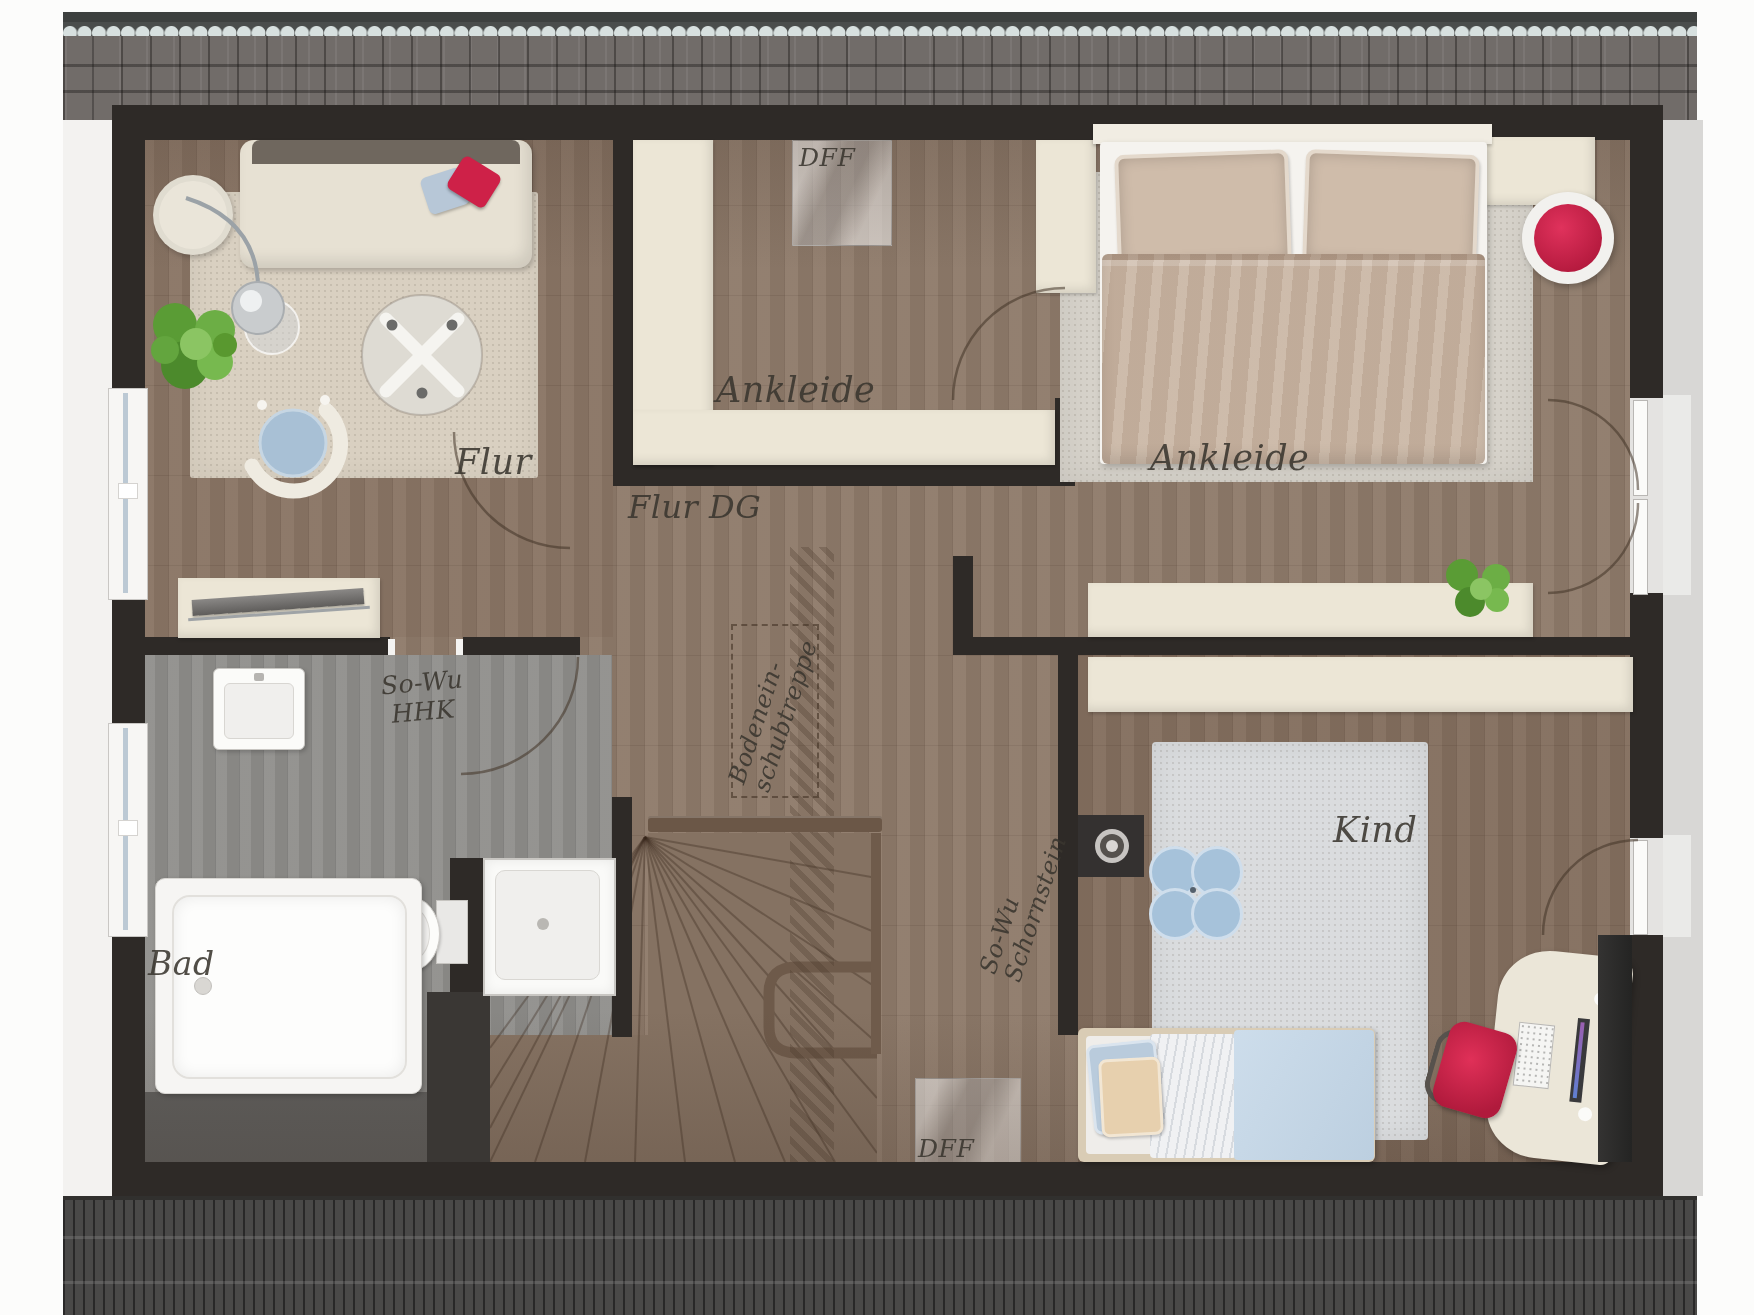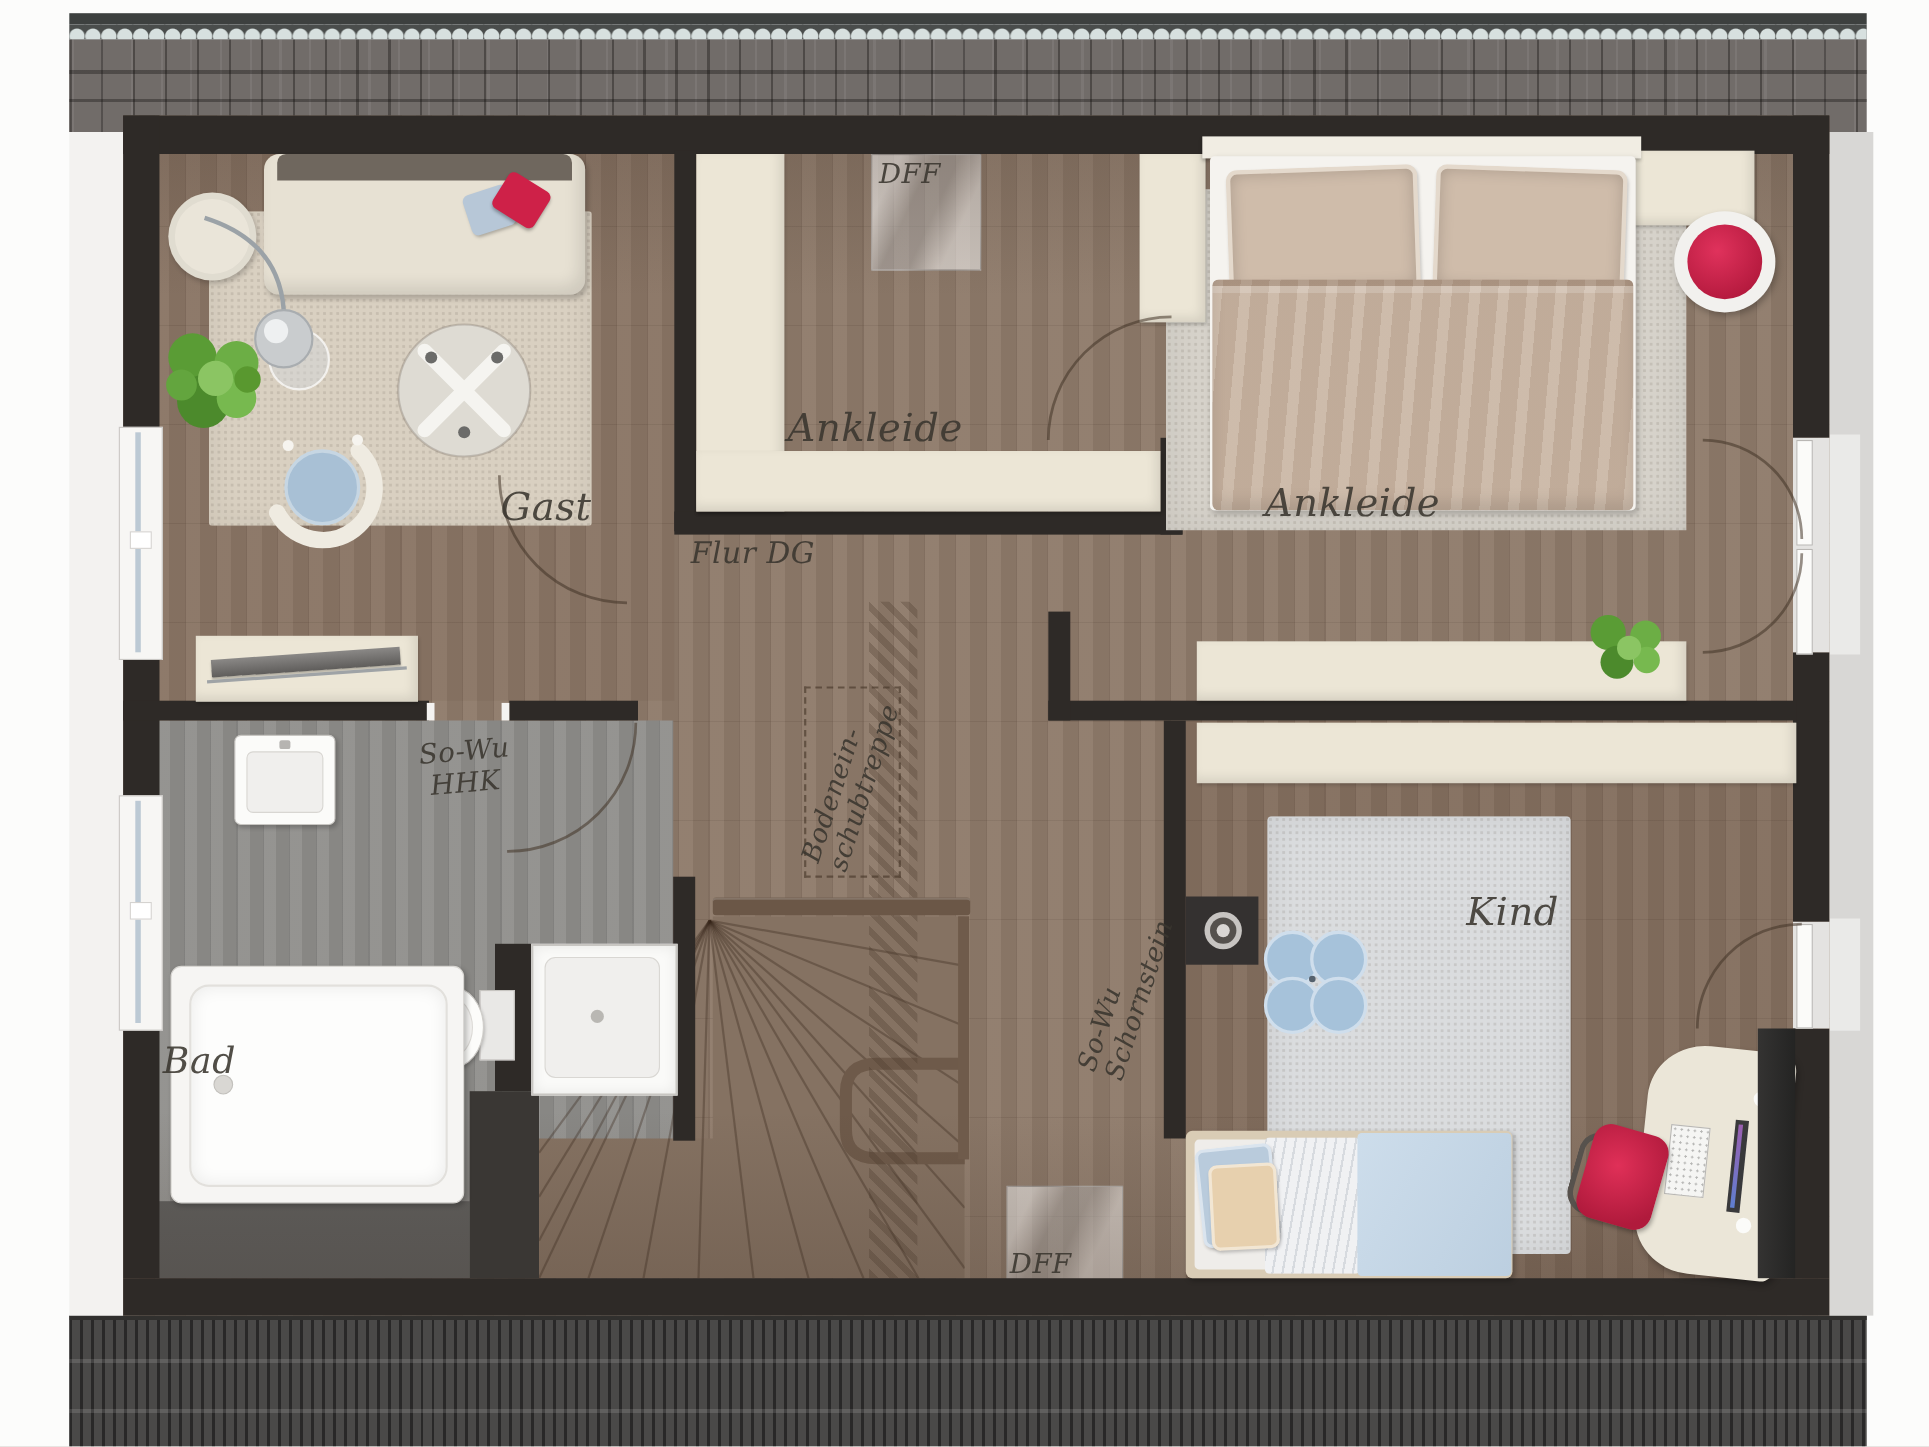--- a/index.html
+++ b/index.html
@@ -242,24 +242,24 @@
     </g>
     <g>
       <circle cx="1462" cy="575" r="16" fill="#5a9c35"></circle>
         <circle cx="1496" cy="578" r="14" fill="#6cae45"></circle>
       <circle cx="1470" cy="602" r="15" fill="#4c8a2c"></circle>
         <circle cx="1497" cy="600" r="12" fill="#77b94f"></circle>
       <circle cx="1481" cy="589" r="11" fill="#8bc563"></circle>
     </g>
   </svg>
 
-  <div class="lbl" style="left:455px;top:442px;font-size:35px;">Gast</div>
+  <div class="lbl" style="left:455px;top:442px;font-size:35px;">Flur</div>
   <div class="lbl" style="left:716px;top:370px;font-size:35px;">Ankleide</div>
   <div class="lbl" style="left:1150px;top:438px;font-size:35px;">Ankleide</div>
-  <div class="lbl" style="left:628px;top:488px;font-size:27px;">Flur DG</div>
+  <div class="lbl" style="left:628px;top:488px;font-size:32px;">Flur DG</div>
   <div class="lbl" style="left:148px;top:944px;font-size:33px;">Bad</div>
   <div class="lbl" style="left:1333px;top:810px;font-size:35px;">Kind</div>
   <div class="lbl" style="left:799px;top:143px;font-size:25px;">DFF</div>
   <div class="lbl" style="left:918px;top:1134px;font-size:25px;">DFF</div>
   <div class="lbl" style="left:382px;top:668px;font-size:25px;line-height:29px;transform:rotate(-5deg);">
     <span>So-Wu</span><br>
     <span style="margin-left:8px;">HHK</span>
   </div>
   <div class="lbl rot" style="left:773px;top:712px;font-size:24px;line-height:26px;">
     <span>Bodenein-</span><br>

